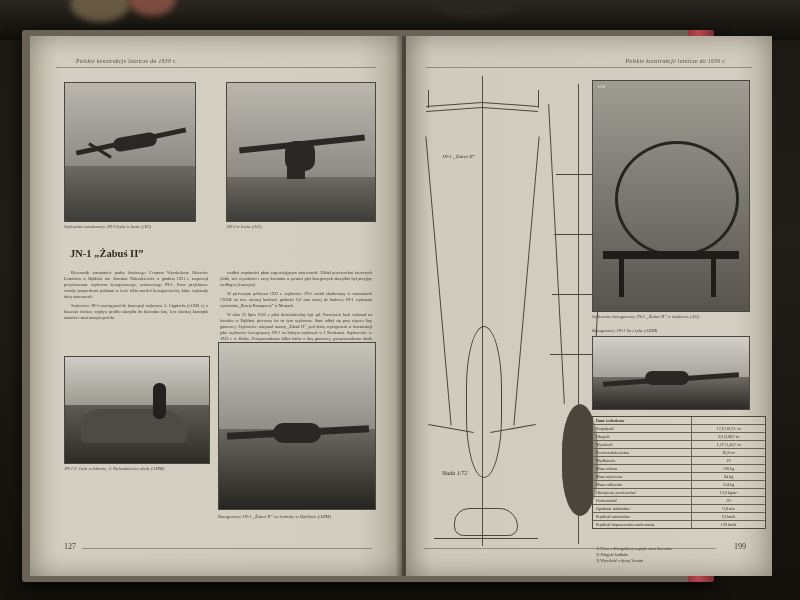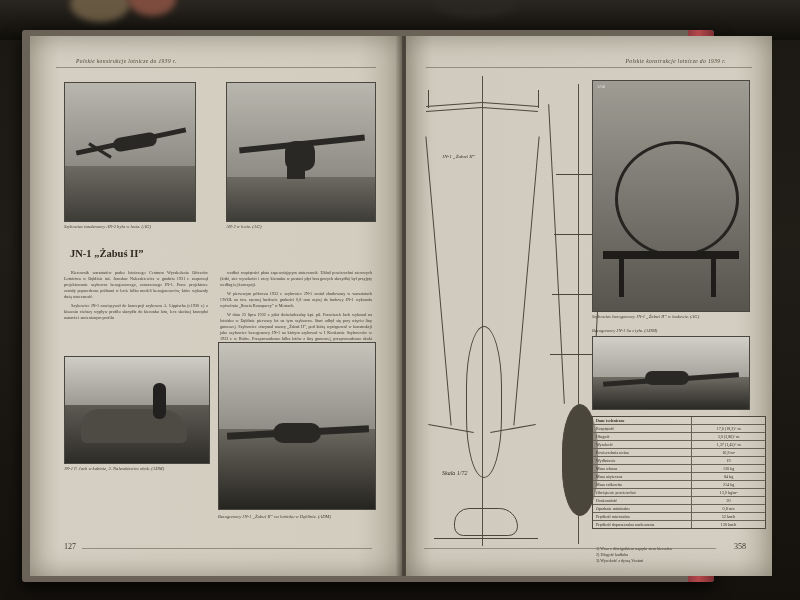--- a/index.html
+++ b/index.html
@@ -255,17 +255,17 @@
             <div class="tc b">130 km/h</div>
           </div>
       </div>
 
       <div class="notes" style="left:190px;top:510px;">
         <div>1)  Wraz z dźwignikiem napędu steru kierunku</div>
         <div>2)  Długość kadłuba</div>
         <div>3)  Wysokość z dyszą Venturi</div>
       </div>
 
-      <div class="pg-num" style="right:26px;top:506px;">358</div>
+      <div class="pg-num" style="right:26px;top:506px;">199</div>
       <div class="rule" style="left:18px;top:512px;width:292px;"></div>
     </div>
   </div>
 </div>
 
 </body></html>

